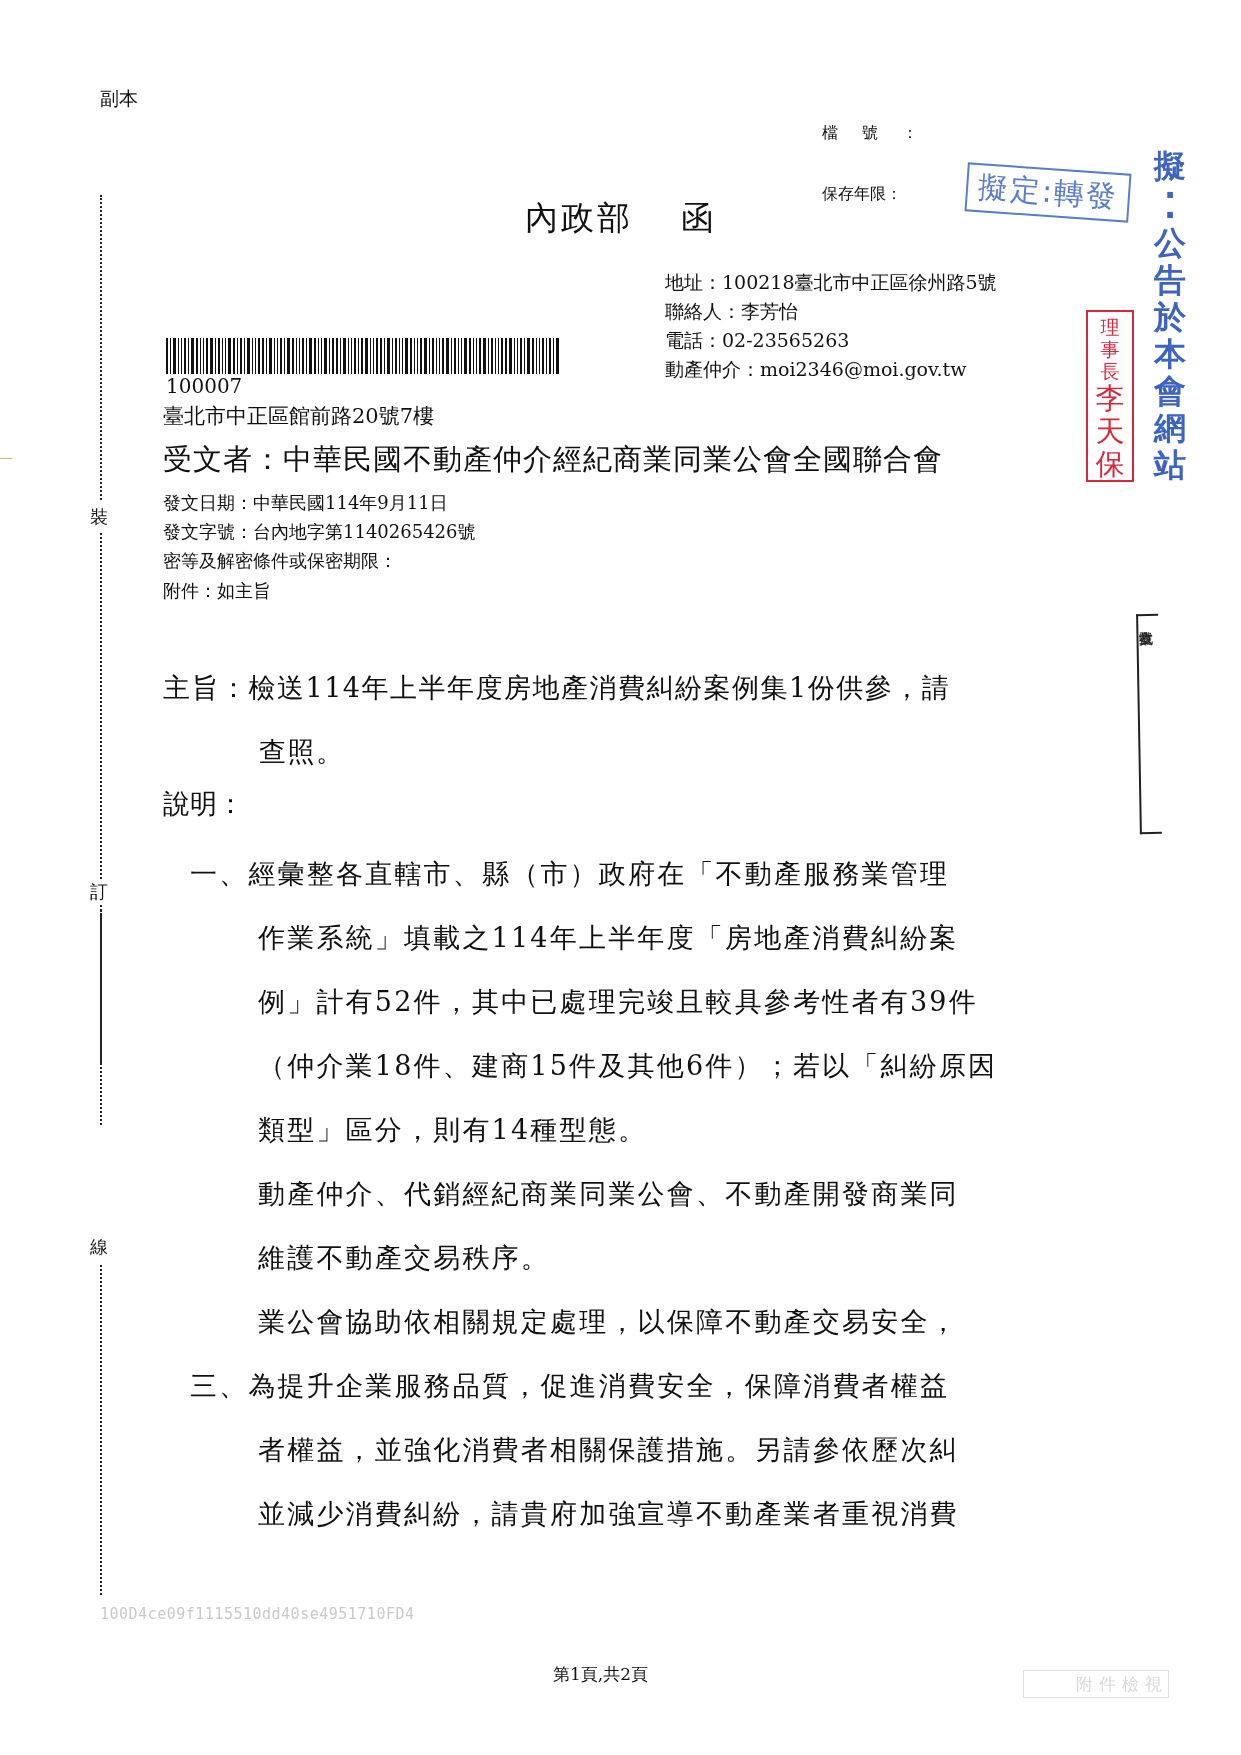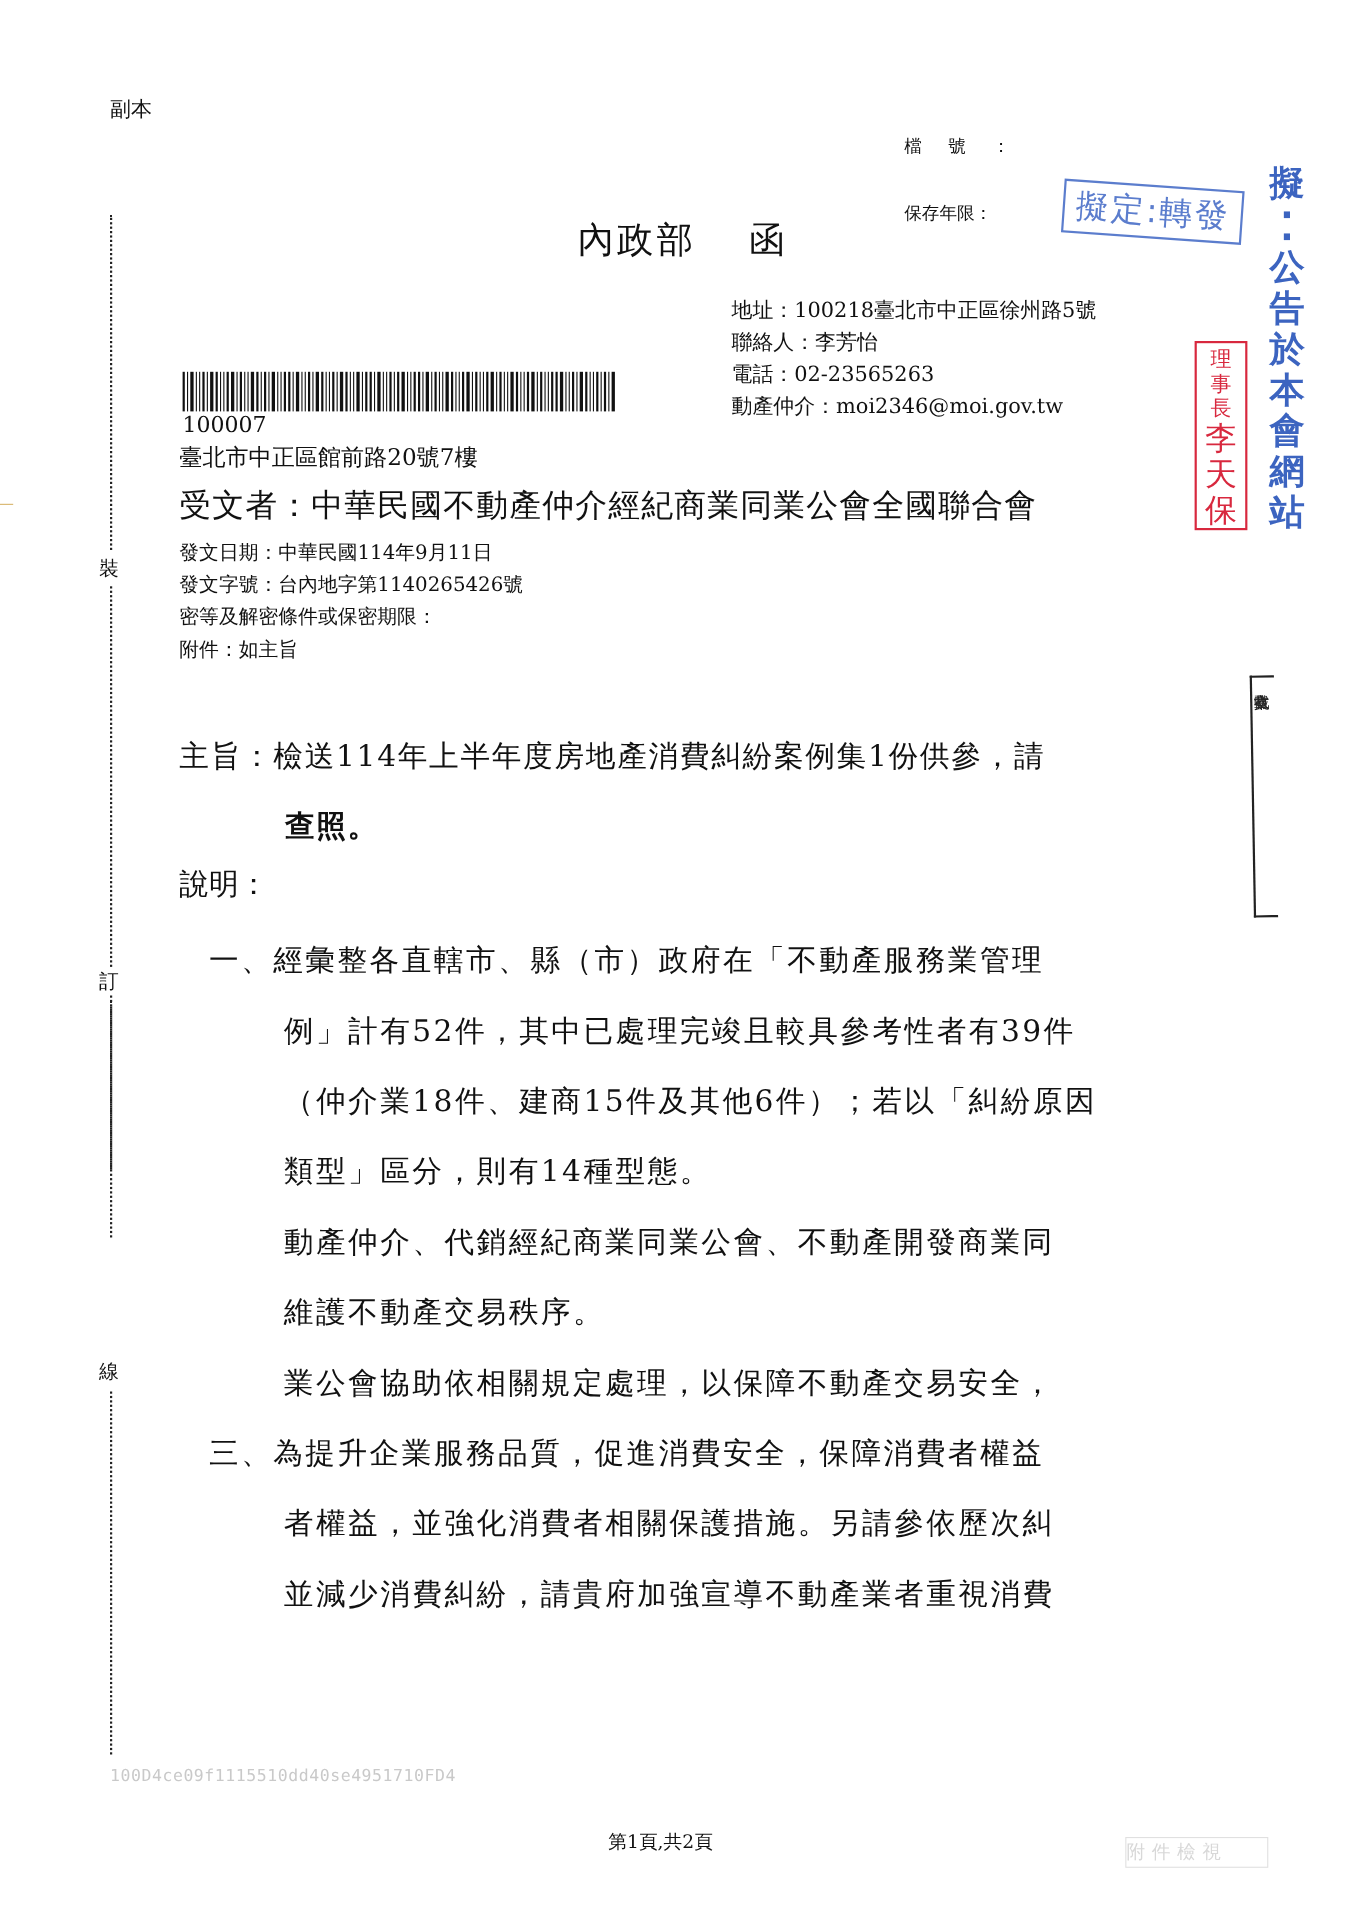--- a/index.html
+++ b/index.html
@@ -25,32 +25,32 @@
   .zip { left: 166px; top: 374px; font-size: 20px; }
   .recipient-addr { left: 163px; top: 402px; font-size: 21px; }
 
   .recipient { left: 163px; top: 440px; font-size: 29px; letter-spacing: 1px; }
 
   .meta { left: 163px; top: 488px; font-size: 18px; line-height: 29px; }
   .meta .row { display: block; }
   .meta .row.last { margin-top: 1px; }
 
   .subject { left: 163px; top: 656px; font-size: 27px; line-height: 64px; width: 910px; white-space: normal; letter-spacing: 1.5px; }
-  .subject .cont { padding-left: 96px; display: block; font-weight: bold; }
+  .subject .cont { padding-left: 96px; display: block; }
 
   .desc-label { left: 163px; top: 786px; font-size: 27px; }
 
   .items { left: 190px; top: 842px; width: 900px; font-size: 27px; line-height: 64px; letter-spacing: 2.2px; white-space: normal; }
   .item { display: block; }
   .item .line { display: block; white-space: nowrap; }
   .item .line.indent { padding-left: 68px; }
 
   .watermark-id { left: 100px; top: 1605px; font-size: 15px; color: #c9c9c9; font-family: "DejaVu Sans Mono", monospace; letter-spacing: 0.5px; }
   .page-no { left: 553px; top: 1663px; font-size: 17px; }
-  .faint-stamp { left: 1023px; top: 1670px; width: 130px; height: 28px; border: 1px solid #e0e0e0; color: #d8d8d8; font-size: 17px; text-align: left; line-height: 26px; letter-spacing: 6px; }
+  .faint-stamp { left: 1023px; top: 1670px; width: 146px; height: 28px; border: 1px solid #e0e0e0; color: #d8d8d8; font-size: 17px; text-align: right; line-height: 26px; letter-spacing: 6px; }
 
   .binding { left: 100px; top: 195px; width: 20px; height: 1400px; }
   .binding .dots { position: absolute; left: 0; width: 2px; border-left: 2px dotted #222; }
   .binding .ch { position: absolute; left: -10px; font-size: 18px; }
   .yellow-mark { left: 0; top: 458px; width: 12px; height: 1px; background: #d7b46a; }
 
   .stamp-blue { left: 966px; top: 168px; padding: 2px 10px; border: 2px solid #4a6fc8; color: #4a6fc8; font-size: 30px; transform: rotate(4deg); opacity: 0.9; letter-spacing: 2px; font-family: "DejaVu Sans", sans-serif; }
   .vertical-blue { left: 1150px; top: 148px; width: 40px; color: #3c64c0; font-size: 32px; line-height: 37px; text-align: center; font-weight: bold; font-family: "DejaVu Sans", sans-serif; white-space: normal; }
   .vertical-blue span { display: block; }
   .stamp-red { left: 1086px; top: 310px; width: 48px; height: 172px; border: 2px solid #d8283e; color: #d8283e; text-align: center; font-family: "DejaVu Sans", sans-serif; padding-top: 4px; }
@@ -206,20 +206,21 @@
 <div class="abs subject">
   <span style="display:block">主旨：檢送114年上半年度房地產消費糾紛案例集1份供參，請</span>
   <span class="cont">查照。</span>
 </div>
 
 <div class="abs desc-label">說明：</div>
 
 <div class="abs items">
   <div class="item">
     <span class="line">一、經彙整各直轄市、縣（市）政府在「不動產服務業管理</span>
+    <span class="line indent">作業系統」填載之114年上半年度「房地產消費糾紛案</span>
     <span class="line indent">例」計有52件，其中已處理完竣且較具參考性者有39件</span>
     <span class="line indent">（仲介業18件、建商15件及其他6件）；若以「糾紛原因</span>
     <span class="line indent">類型」區分，則有14種型態。</span>
   </div>
   <div class="item">
     <span class="line indent">動產仲介、代銷經紀商業同業公會、不動產開發商業同</span>
     <span class="line indent">維護不動產交易秩序。</span>
     <span class="line indent">業公會協助依相關規定處理，以保障不動產交易安全，</span>
   </div>
   <div class="item">

